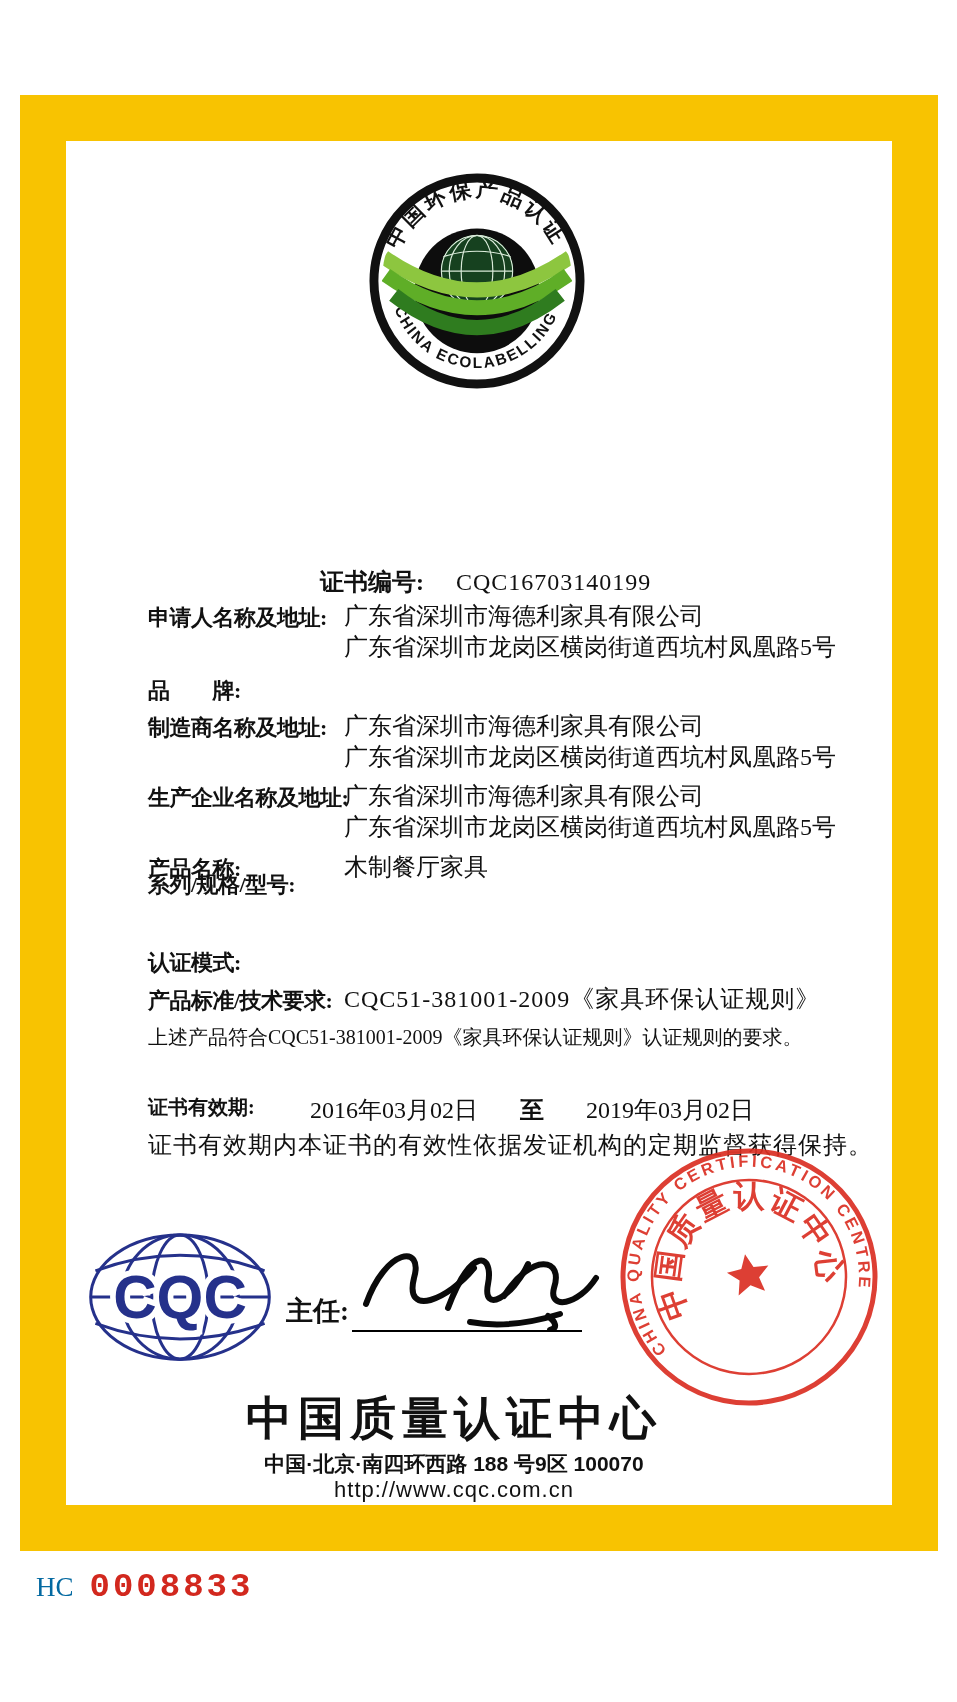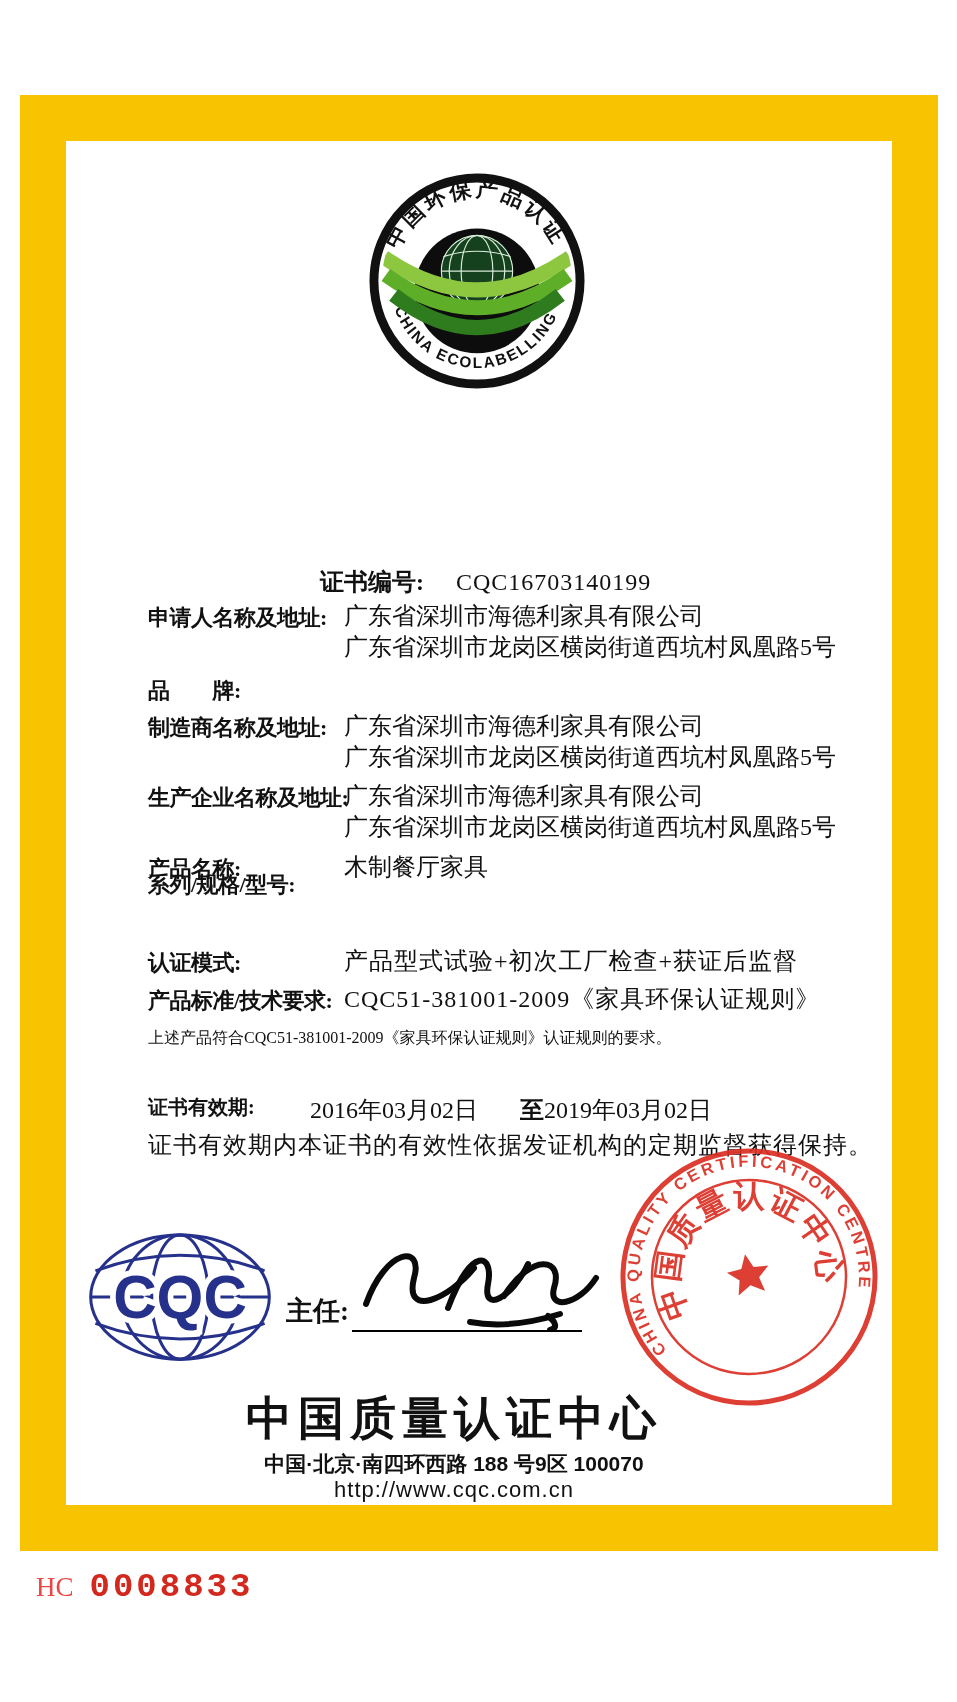--- a/index.html
+++ b/index.html
@@ -29,26 +29,26 @@
   .row{position:absolute;left:148px;font-size:24px;}
   .row .lbl{display:inline-block;width:196px;font-weight:bold;font-size:22px;
             letter-spacing:-0.5px;vertical-align:top;white-space:pre;padding-top:2px;}
   .row .val{display:inline-block;vertical-align:top;max-width:566px;line-height:31px;}
   #r0{top:601px}#r1{top:674px}#r2{top:711px}#r3{top:781px}
   #r4{top:852px}#r5{top:860px}#r6{top:946px}#r7{top:984px}
   #r5 .val{font-size:21px;line-height:27px;max-width:600px;}
   #r5 .lbl{padding-top:10px;}
   #r6 .val,#r7 .val{letter-spacing:1px;}
 
-  .stmt1{position:absolute;left:148px;top:1020px;width:778px;font-size:16px;line-height:35px;}
+  .stmt1{position:absolute;left:148px;top:1020px;width:778px;font-size:20px;line-height:35px;}
   .validity{position:absolute;left:148px;top:1094px;font-size:24px;display:flex;}
   .validity .lbl{font-weight:bold;width:152px;font-size:20px;}
   .validity .d1{margin-left:10px;}
   .validity .zhi{margin-left:42px;font-weight:bold;}
-  .validity .d2{}
+  .validity .d2{margin-left:42px;}
   .stmt2{position:absolute;left:148px;top:1129px;font-size:24px;letter-spacing:1px;}
 
   .cqc-logo{position:absolute;left:86px;top:1226px;width:188px;height:146px;}
   .cqc-art{stroke:var(--cqc_blue);stroke-width:3.2;fill:none;}
   .cqc-text{fill:var(--cqc_blue);stroke:#fff;stroke-width:12px;paint-order:stroke;
             font-family:"Liberation Sans",sans-serif;font-weight:bold;font-size:64px;}
 
   .director{position:absolute;left:286px;top:1293px;font-size:27px;font-weight:bold;}
   .sign-line{position:absolute;left:352px;top:1330px;width:230px;border-top:2px solid #000;}
   .signature{position:absolute;left:352px;top:1226px;width:262px;height:106px;}
@@ -63,21 +63,21 @@
 
   .stamp{position:absolute;left:598px;top:1126px;width:302px;height:302px;
          transform:rotate(-10deg);opacity:.92;z-index:5;}
   .stamp .ring{stroke:var(--seal_red);fill:none;}
   .stamp text{fill:var(--seal_red);}
   .stamp-en{font-family:"Liberation Sans",sans-serif;font-weight:bold;font-size:16.5px;letter-spacing:2px;}
   .stamp-cn{font-family:"Liberation Serif",serif;font-weight:bold;font-size:31px;}
   .stamp .star{fill:var(--seal_red);}
 
   .serial{position:absolute;left:36px;top:1568px;}
-  .serial .pfx{font-size:27px;color:#ef4444;margin-right:16px;}
+  .serial .pfx{font-size:27px;color:#0369a1;margin-right:16px;}
   .serial .num{font-size:34px;color:var(--hc_number_red);font-family:"Liberation Mono",monospace;
                font-weight:bold;letter-spacing:3px;}
 </style>
 </head>
 <body>
 
 <div class="sheet">
 
   <div class="frame"></div>
 
@@ -135,21 +135,21 @@
   <div class="row" id="r3">
     <span class="lbl">生产企业名称及地址:</span><span class="val"><div>广东省深圳市海德利家具有限公司</div><div>广东省深圳市龙岗区横岗街道西坑村凤凰路5号</div></span>
   </div>
   <div class="row" id="r4">
     <span class="lbl">产品名称:</span><span class="val"><div>木制餐厅家具</div></span>
   </div>
   <div class="row" id="r5">
     <span class="lbl">系列/规格/型号:</span>
   </div>
   <div class="row" id="r6">
-    <span class="lbl">认证模式:</span><span class="val"><div>产品型式试验+初次工厂检查+获证后监督</div></span>
+    <span class="lbl">认证模式:</span>
   </div>
   <div class="row" id="r7">
     <span class="lbl">产品标准/技术要求:</span><span class="val"><div>CQC51-381001-2009《家具环保认证规则》</div></span>
   </div>
 
   <div class="stmt1">上述产品符合CQC51-381001-2009《家具环保认证规则》认证规则的要求。</div>
 
   <div class="validity">
     <span class="lbl">证书有效期:</span>
     <span class="d1">2016年03月02日</span>

